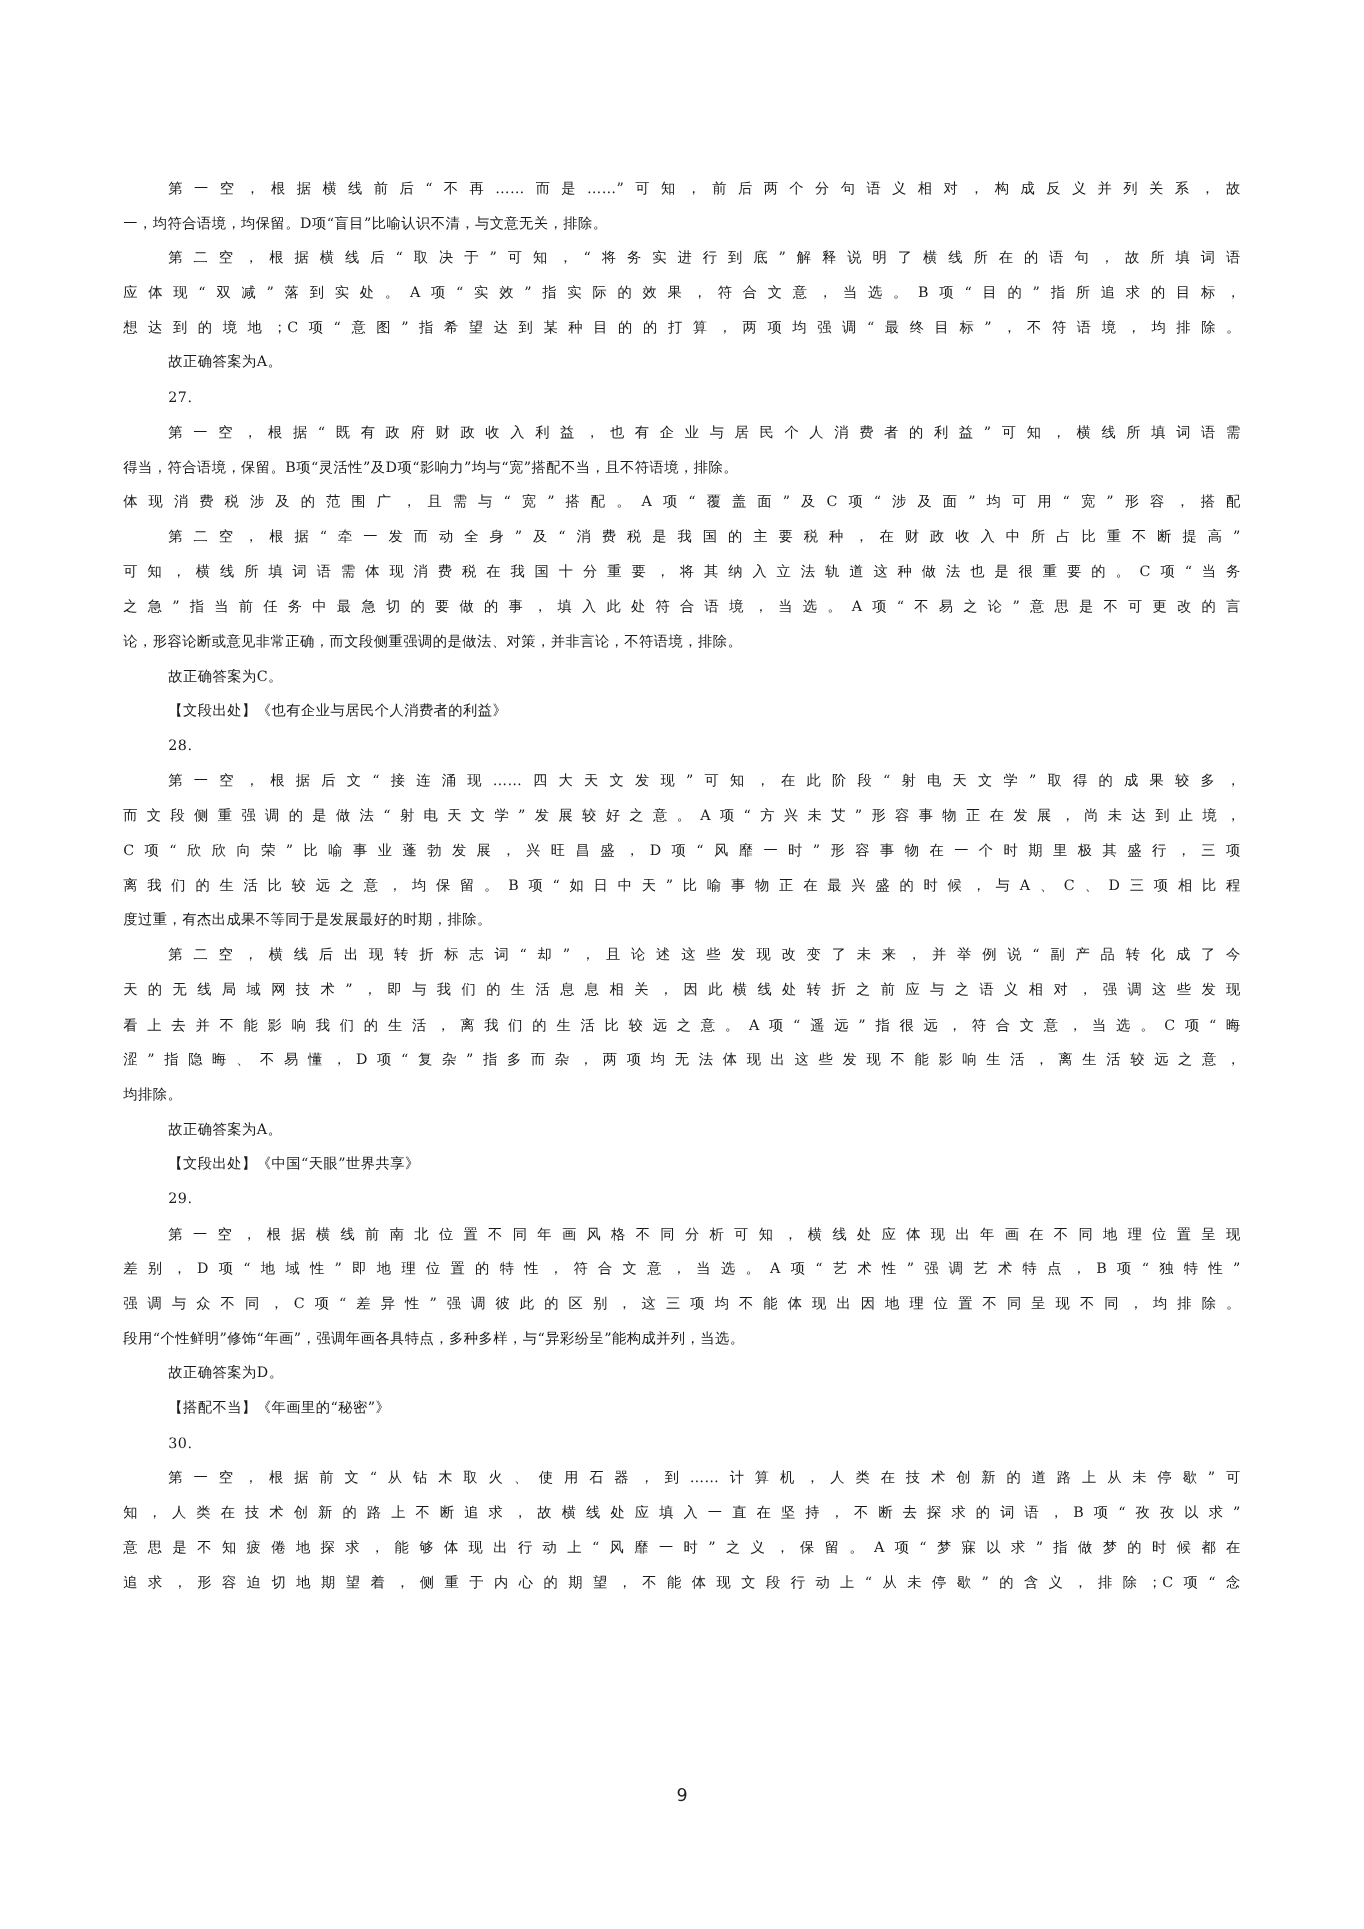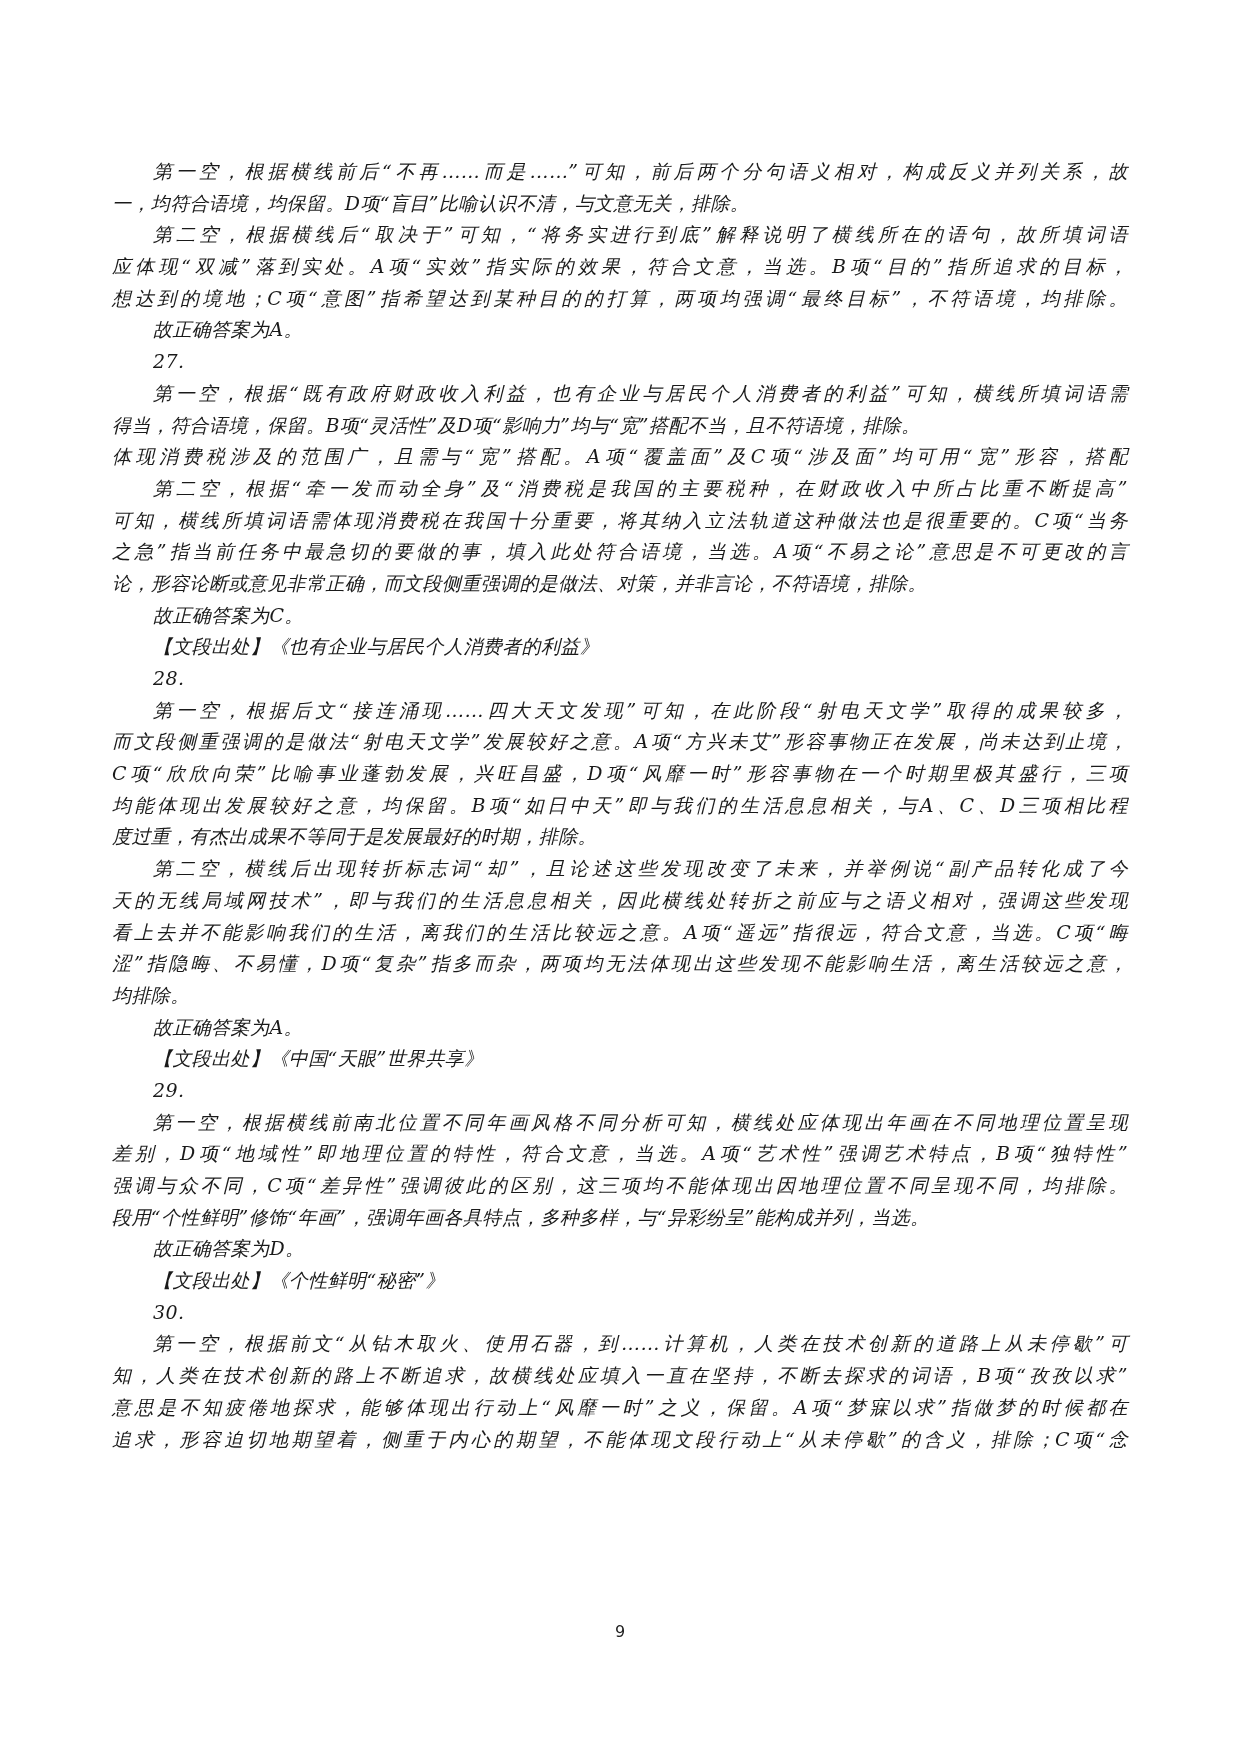--- a/index.html
+++ b/index.html
@@ -13,27 +13,26 @@
     }
     .page {
       position: absolute;
       left: 112px;
       top: 156px;
       width: 1016px;
     }
     .line {
       height: 31.7px;
       line-height: 31.7px;
-      font-size: 19px;
+      font-size: 13px;
       white-space: nowrap;
       letter-spacing: 0.4px;
       text-align: justify;
       text-align-last: justify;
       overflow: visible;
-      font-style: italic;
     }
     .line.last, .line.short {
       text-align-last: left;
     }
     .line.indent { padding-left: 41px; }
     .page-number {
       position: absolute;
       left: 0;
       width: 1240px;
       top: 1622px;
@@ -61,36 +60,36 @@
       <div class="line indent">第二空，根据“牵一发而动全身”及“消费税是我国的主要税种，在财政收入中所占比重不断提高”</div>
       <div class="line">可知，横线所填词语需体现消费税在我国十分重要，将其纳入立法轨道这种做法也是很重要的。C项“当务</div>
       <div class="line">之急”指当前任务中最急切的要做的事，填入此处符合语境，当选。A项“不易之论”意思是不可更改的言</div>
       <div class="line last">论，形容论断或意见非常正确，而文段侧重强调的是做法、对策，并非言论，不符语境，排除。</div>
       <div class="line indent last">故正确答案为C。</div>
       <div class="line indent last">【文段出处】《也有企业与居民个人消费者的利益》</div>
       <div class="line indent last">28.</div>
       <div class="line indent">第一空，根据后文“接连涌现……四大天文发现”可知，在此阶段“射电天文学”取得的成果较多，</div>
       <div class="line">而文段侧重强调的是做法“射电天文学”发展较好之意。A项“方兴未艾”形容事物正在发展，尚未达到止境，</div>
       <div class="line">C项“欣欣向荣”比喻事业蓬勃发展，兴旺昌盛，D项“风靡一时”形容事物在一个时期里极其盛行，三项</div>
-      <div class="line">均能体现出发展较好之意，均保留。B项“如日中天”即与我们的生活息息相关，与A、C、D三项相比程</div>
+      <div class="line">离我们的生活比较远之意，均保留。B项“如日中天”比喻事物正在最兴盛的时候，与A、C、D三项相比程</div>
       <div class="line last">度过重，有杰出成果不等同于是发展最好的时期，排除。</div>
       <div class="line indent">第二空，横线后出现转折标志词“却”，且论述这些发现改变了未来，并举例说“副产品转化成了今</div>
       <div class="line">天的无线局域网技术”，即与我们的生活息息相关，因此横线处转折之前应与之语义相对，强调这些发现</div>
       <div class="line">看上去并不能影响我们的生活，离我们的生活比较远之意。A项“遥远”指很远，符合文意，当选。C项“晦</div>
       <div class="line">涩”指隐晦、不易懂，D项“复杂”指多而杂，两项均无法体现出这些发现不能影响生活，离生活较远之意，</div>
       <div class="line last">均排除。</div>
       <div class="line indent last">故正确答案为A。</div>
       <div class="line indent last">【文段出处】《中国“天眼”世界共享》</div>
       <div class="line indent last">29.</div>
       <div class="line indent">第一空，根据横线前南北位置不同年画风格不同分析可知，横线处应体现出年画在不同地理位置呈现</div>
       <div class="line">差别，D项“地域性”即地理位置的特性，符合文意，当选。A项“艺术性”强调艺术特点，B项“独特性”</div>
       <div class="line">强调与众不同，C项“差异性”强调彼此的区别，这三项均不能体现出因地理位置不同呈现不同，均排除。</div>
       <div class="line last">段用“个性鲜明”修饰“年画”，强调年画各具特点，多种多样，与“异彩纷呈”能构成并列，当选。</div>
       <div class="line indent last">故正确答案为D。</div>
-      <div class="line indent last">【文段出处】《个性鲜明“秘密”》</div>
+      <div class="line indent last">【搭配不当】《年画里的“秘密”》</div>
       <div class="line indent last">30.</div>
       <div class="line indent">第一空，根据前文“从钻木取火、使用石器，到……计算机，人类在技术创新的道路上从未停歇”可</div>
       <div class="line">知，人类在技术创新的路上不断追求，故横线处应填入一直在坚持，不断去探求的词语，B项“孜孜以求”</div>
       <div class="line">意思是不知疲倦地探求，能够体现出行动上“风靡一时”之义，保留。A项“梦寐以求”指做梦的时候都在</div>
       <div class="line">追求，形容迫切地期望着，侧重于内心的期望，不能体现文段行动上“从未停歇”的含义，排除；C项“念</div>
     </div>
 </div>
 
 <div class="page-number">9</div>
 

